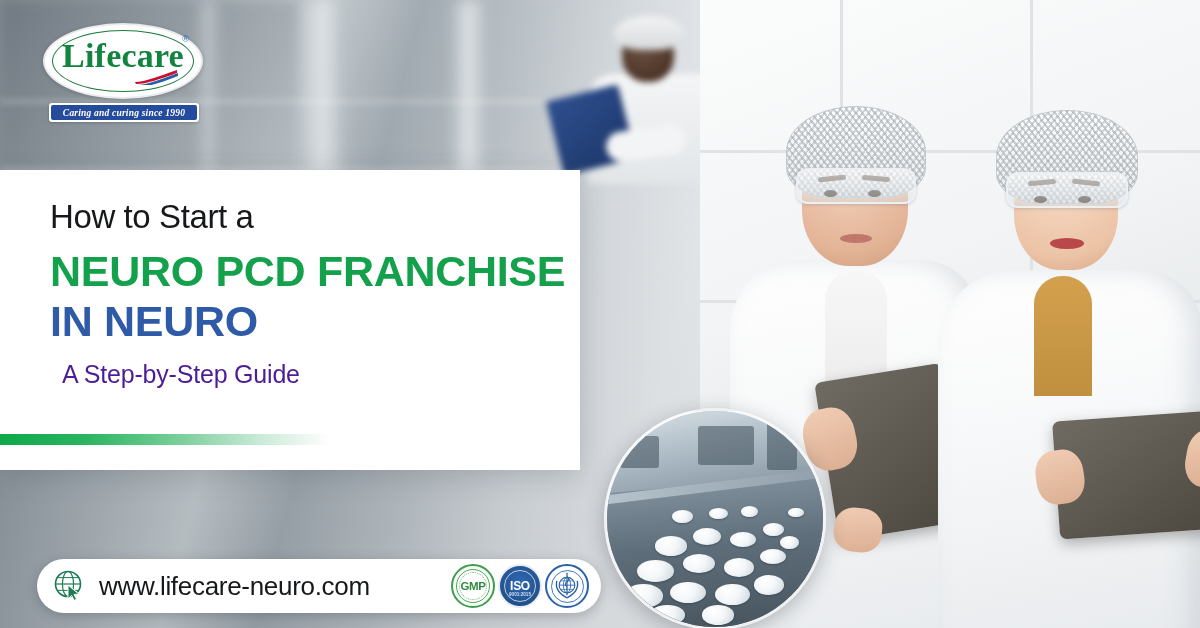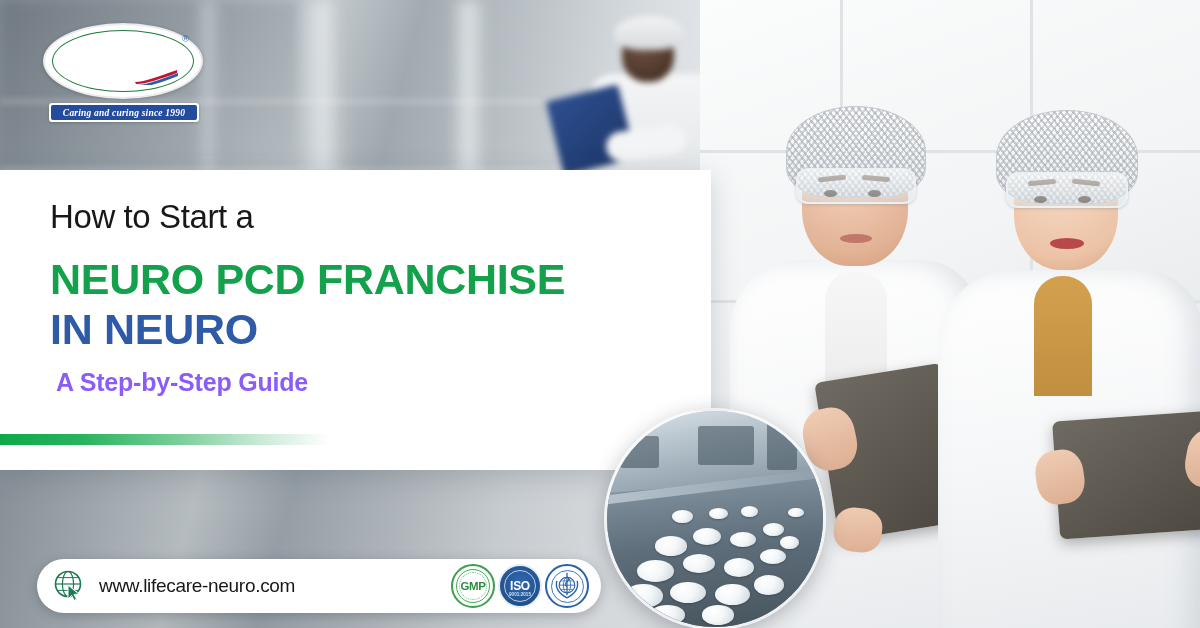--- a/index.html
+++ b/index.html
@@ -77,30 +77,30 @@
         background:linear-gradient(150deg,#6f6a62 0%,#5d584f 55%,#4c483f 100%);
         box-shadow: 0 5px 14px rgba(60,60,60,.38); }
   .hand { position:absolute; background:linear-gradient(170deg,#f0cdb4,#dcae92); border-radius:42%; }
   .brow { position:absolute; background:#4b3a2c; border-radius:3px; }
   .eye  { position:absolute; background:#3a2e24; border-radius:50%; }
   .lips { position:absolute; border-radius:50%; }
   .shirt{ position:absolute; }
 
   
   .panel {
-    position:absolute; left:0; top:170px; width:711px; height:300px;
+    position:absolute; left:0; top:170px; width:580px; height:300px;
     background:#ffffff;
     box-shadow:0 6px 26px rgba(60,70,80,.22);
   }
   .panel .inner { padding:30px 0 0 50px; }
 
   .kicker { font-size:33px; font-weight:400; color:#16181a; letter-spacing:-.4px; line-height:1.06; }
-  .headline-green { font-size:43px; font-weight:800; color:#13a14b; letter-spacing:-.3px; line-height:1.16; margin-top:20px; white-space:nowrap; }
+  .headline-green { font-size:43px; font-weight:800; color:#13a14b; letter-spacing:-.3px; line-height:1.16; margin-top:12px; white-space:nowrap; }
   .headline-blue  { font-size:43px; font-weight:800; color:#2e5aa8; letter-spacing:-.3px; line-height:1.12; }
-  .sub { font-size:25px; font-weight:700; color:#8b5cf6; line-height:1.28; margin-top:13px; padding-left:6px; letter-spacing:-.2px; }
+  .sub { font-size:25px; font-weight:400; color:#4c1d95; line-height:1.28; margin-top:13px; padding-left:6px; letter-spacing:-.2px;margin-left:6px; }
 
   .greenbar {
     position:absolute; left:0; top:434px; width:330px; height:11px;
     background:linear-gradient(90deg,#0ea84a 0%,#2bb45f 26%,#7ccf9c 55%,#c7e9d5 78%,rgba(255,255,255,0) 100%);
   }
 
   
   .logo { position:absolute; left:43px; top:23px; width:160px; height:98px; }
   .logo .oval {
     position:absolute; left:0; top:0; width:160px; height:76px; background:#ffffff;
@@ -146,21 +146,21 @@
       background:radial-gradient(circle at 36% 30%, #ffffff 0%, #f3f6f8 45%, #c9d3da 100%);
       box-shadow:0 1px 2px rgba(40,50,60,.45); }
 
   
   .urlbar {
     position:absolute; left:37px; top:559px; width:564px; height:54px;
     background:#ffffff; border-radius:27px;
     box-shadow:0 3px 12px rgba(30,40,50,.26);
     display:flex; align-items:center; padding:0 12px 0 16px;
   }
-  .urltext { font-size:19px; font-weight:400; color:#16181a; margin-left:12px; letter-spacing:-.3px; }
+  .urltext { font-size:26px; font-weight:400; color:#16181a; margin-left:12px; letter-spacing:-.3px; }
   .badges { margin-left:auto; display:flex; align-items:center; gap:3px; }
   .badge { width:44px; height:44px; border-radius:50%; display:flex; align-items:center; justify-content:center; }
   .badge.gmp { background:radial-gradient(circle at 50% 50%, #ffffff 52%, #e8f3ea 100%); border:2px solid #3f9d4e; position:relative; }
   .badge.gmp::before { content:""; position:absolute; inset:3px; border:1.4px solid #4aa85a; border-radius:50%; }
   .badge.gmp::after { content:""; position:absolute; inset:6px; border:1.2px dotted #6fbb7c; border-radius:50%; }
   .badge.gmp .g { font-size:11.5px; font-weight:800; color:#2f8a3f; position:relative; z-index:2; letter-spacing:-.4px; }
   .badge.iso { background:radial-gradient(circle at 50% 40%, #2a5fa8 0%, #1d4a88 70%, #153straight 100%); position:relative; border:2px solid #e9eef4; }
   .badge.iso { background:radial-gradient(circle at 50% 40%, #2f67b0 0%, #21528f 70%, #17406f 100%); }
   .badge.iso::before { content:""; position:absolute; inset:4px; border:1.2px solid rgba(255,255,255,.7); border-radius:50%; }
   .badge.iso .i { color:#ffffff; font-size:12px; font-weight:800; letter-spacing:-.3px; position:relative; z-index:2; }
@@ -244,20 +244,21 @@
     <div class="kicker">How to Start a</div>
     <div class="headline-green">NEURO PCD FRANCHISE</div>
     <div class="headline-blue">IN NEURO</div>
     <div class="sub">A Step-by-Step Guide</div>
   </div>
 </div>
 <div class="greenbar"></div>
 
 <div class="logo">
   <div class="oval">
+    <span class="word">Lifecare</span>
     <span class="reg">®</span>
     <svg class="swoosh" viewBox="0 0 46 16">
       <path d="M2 13 C12 13, 26 7, 44 1 L44 4 C27 10, 14 15, 3 15 Z" fill="#c8102e"></path>
       <path d="M4 16 C14 16, 28 10, 45 4 L45 7 C29 13, 16 18, 5 18 Z" fill="#2a5fa8"></path>
     </svg>
   </div>
   <div class="tagline">
     <div class="tg">Caring and curing since 1990</div>
   </div>
 </div>

